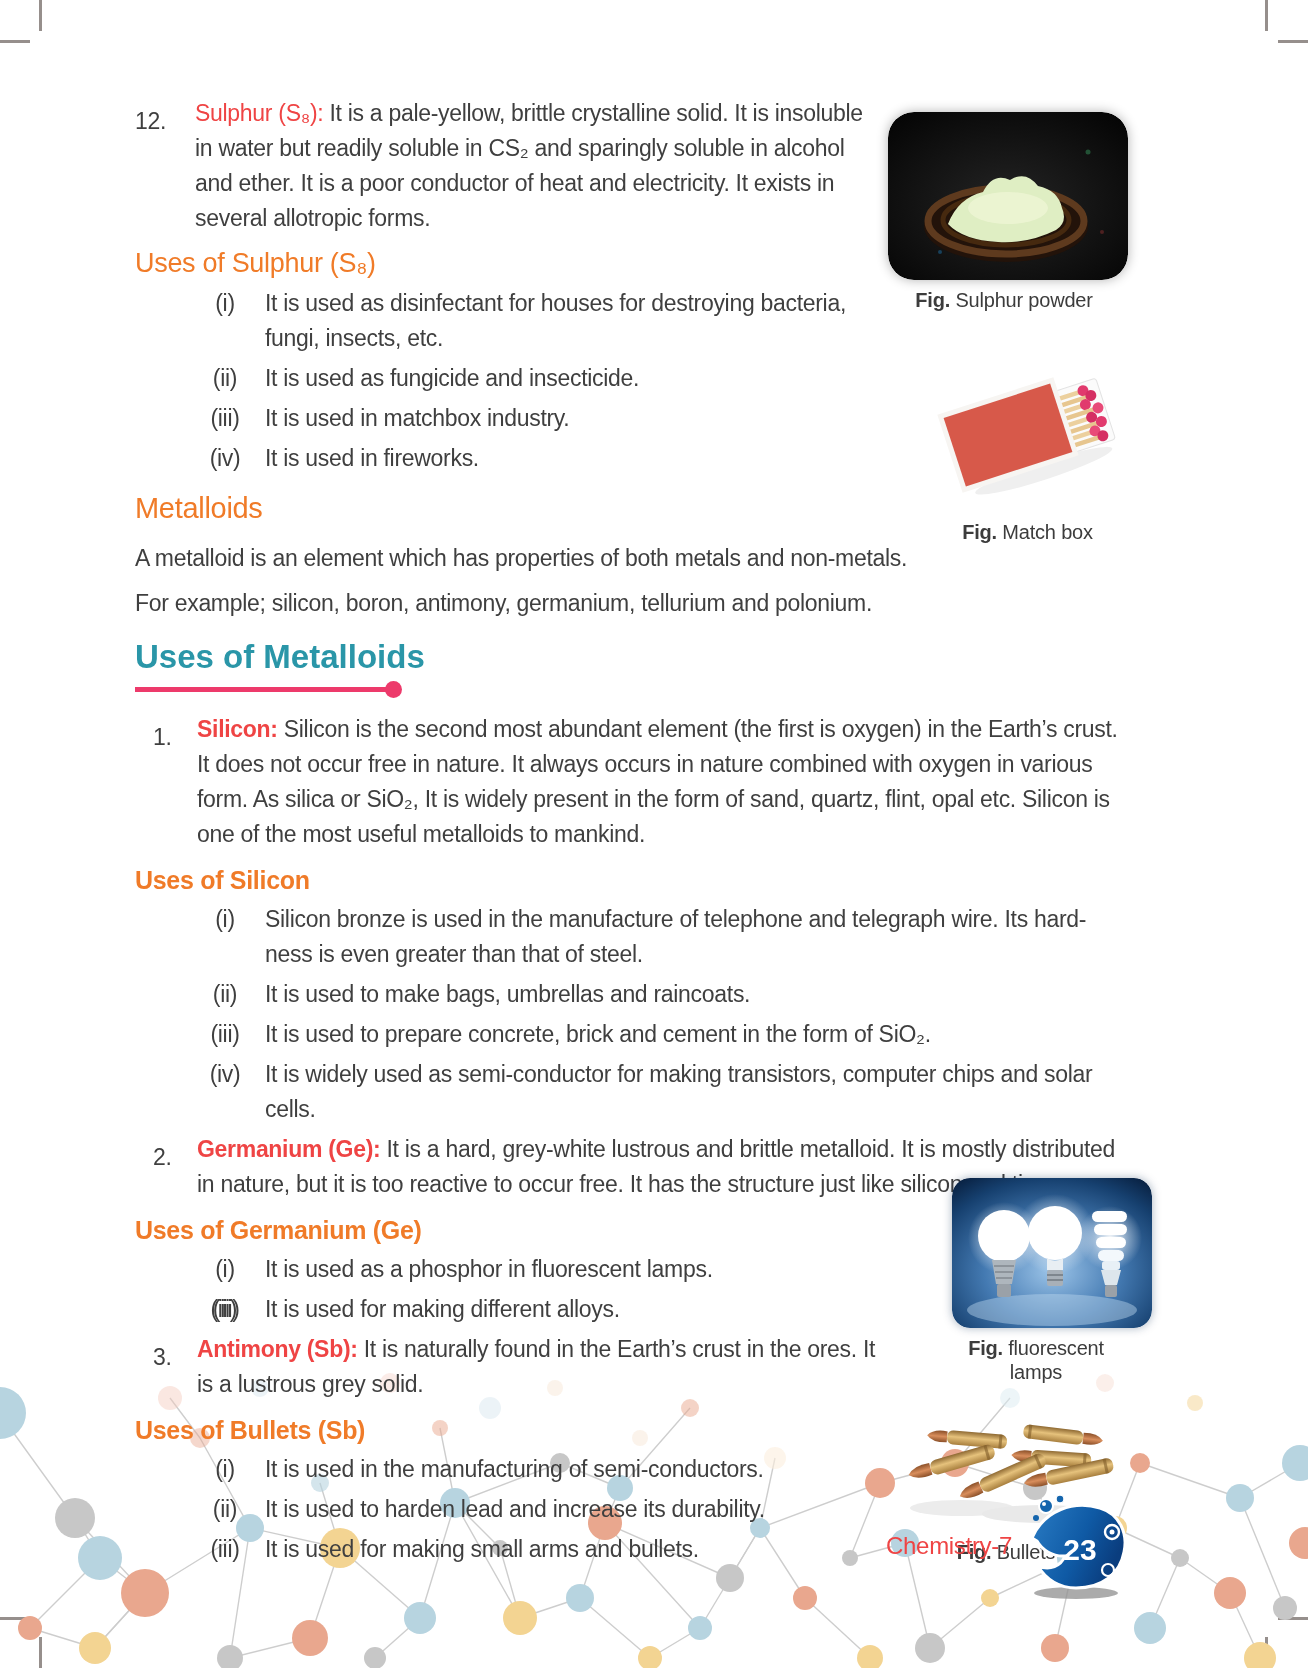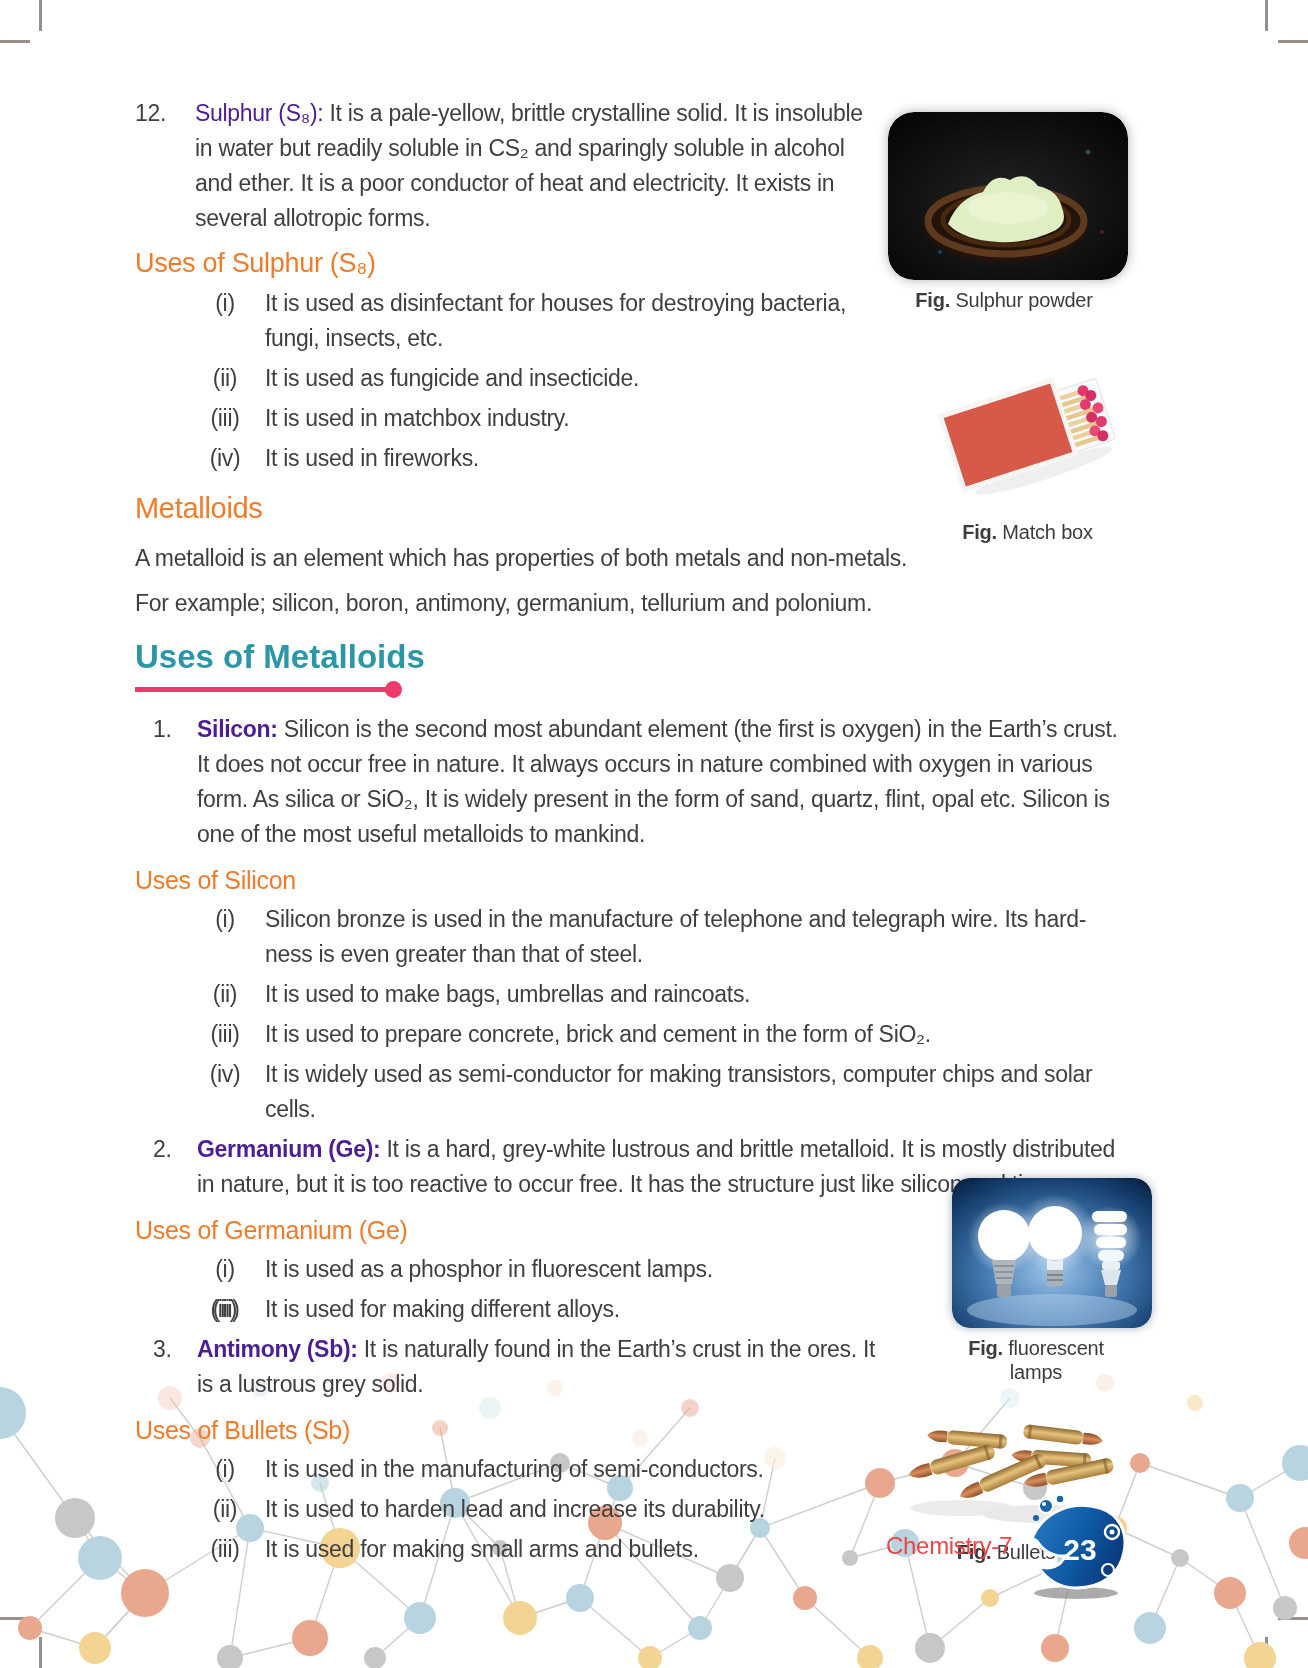--- a/index.html
+++ b/index.html
@@ -12,29 +12,29 @@
   .crop.h{width:30px;height:3px;}
 
   
   .network{position:absolute;left:0;top:1368px;width:1308px;height:300px;z-index:1;}
 
   
   .content{position:absolute;left:135px;top:96px;width:985px;z-index:2;
            font-size:23px;line-height:35px;letter-spacing:-0.3px;color:#3f3f3f;}
 
   .num-item{position:relative;padding-left:60px;margin:0 0 6px 0;}
-  .num-item .num{position:absolute;left:0;top:0;}
+  .num-item .num{position:absolute;left:0;top:8px;}
   .num-item.sub{padding-left:62px;}
   .num-item.sub .num{left:18px;}
-  .ilabel{color:#4c1d95;}
+  .ilabel{color:#ef4444;}
   .ilabel.b{font-weight:bold;}
 
   h2.sec{font-size:29px;font-weight:normal;color:#f07b28;margin:14px 0 15px 0;line-height:36px;}
   h3.light{font-size:27px;font-weight:normal;color:#f07b28;margin:10px 0 6px 0;line-height:34px;}
-  h3.bold{font-size:25px;font-weight:normal;color:#f07b28;margin:12px 0 6px 0;line-height:32px;}
+  h3.bold{font-size:25px;font-weight:bold;color:#f07b28;margin:12px 0 6px 0;line-height:32px;}
 
   .bighead{font-size:33px;font-weight:bold;color:#2a96a8;margin:16px 0 0 0;line-height:40px;letter-spacing:0;}
   .rule{position:relative;width:255px;height:5px;background:#ed3a6b;margin:10px 0 20px 0;}
   .rule::after{content:'';position:absolute;right:-12px;top:-6px;width:17px;height:17px;border-radius:50%;background:#ed3a6b;}
 
   p.para{margin:6px 0 10px 0;}
 
   .use-row{position:relative;padding-left:130px;margin:5px 0;}
   .use-row .marker{position:absolute;left:62px;top:0;width:56px;text-align:center;}
 

